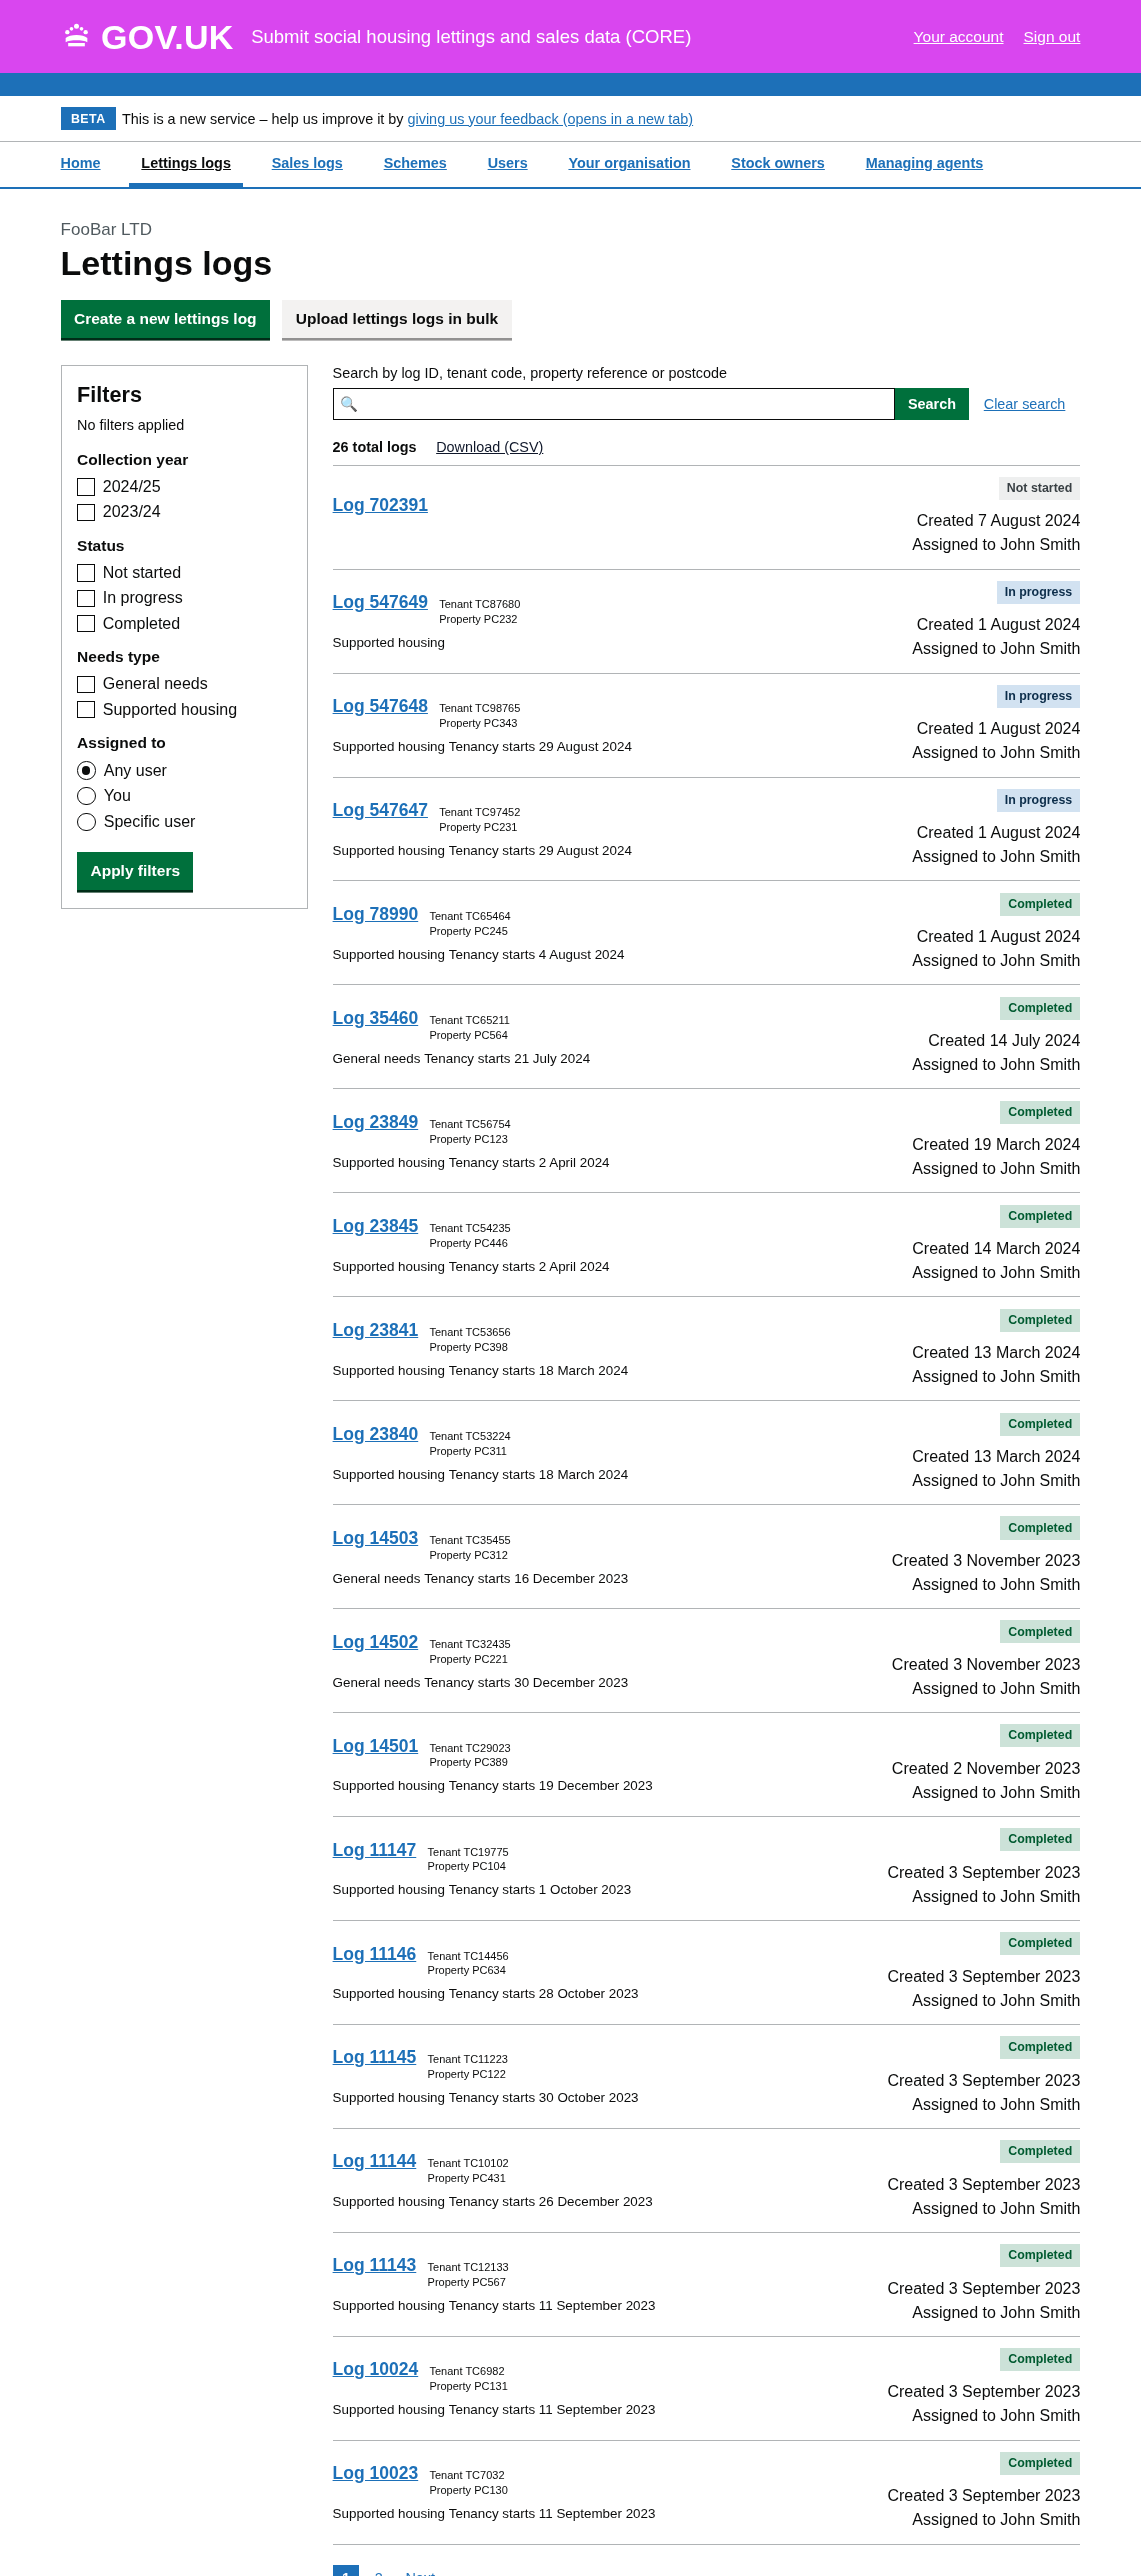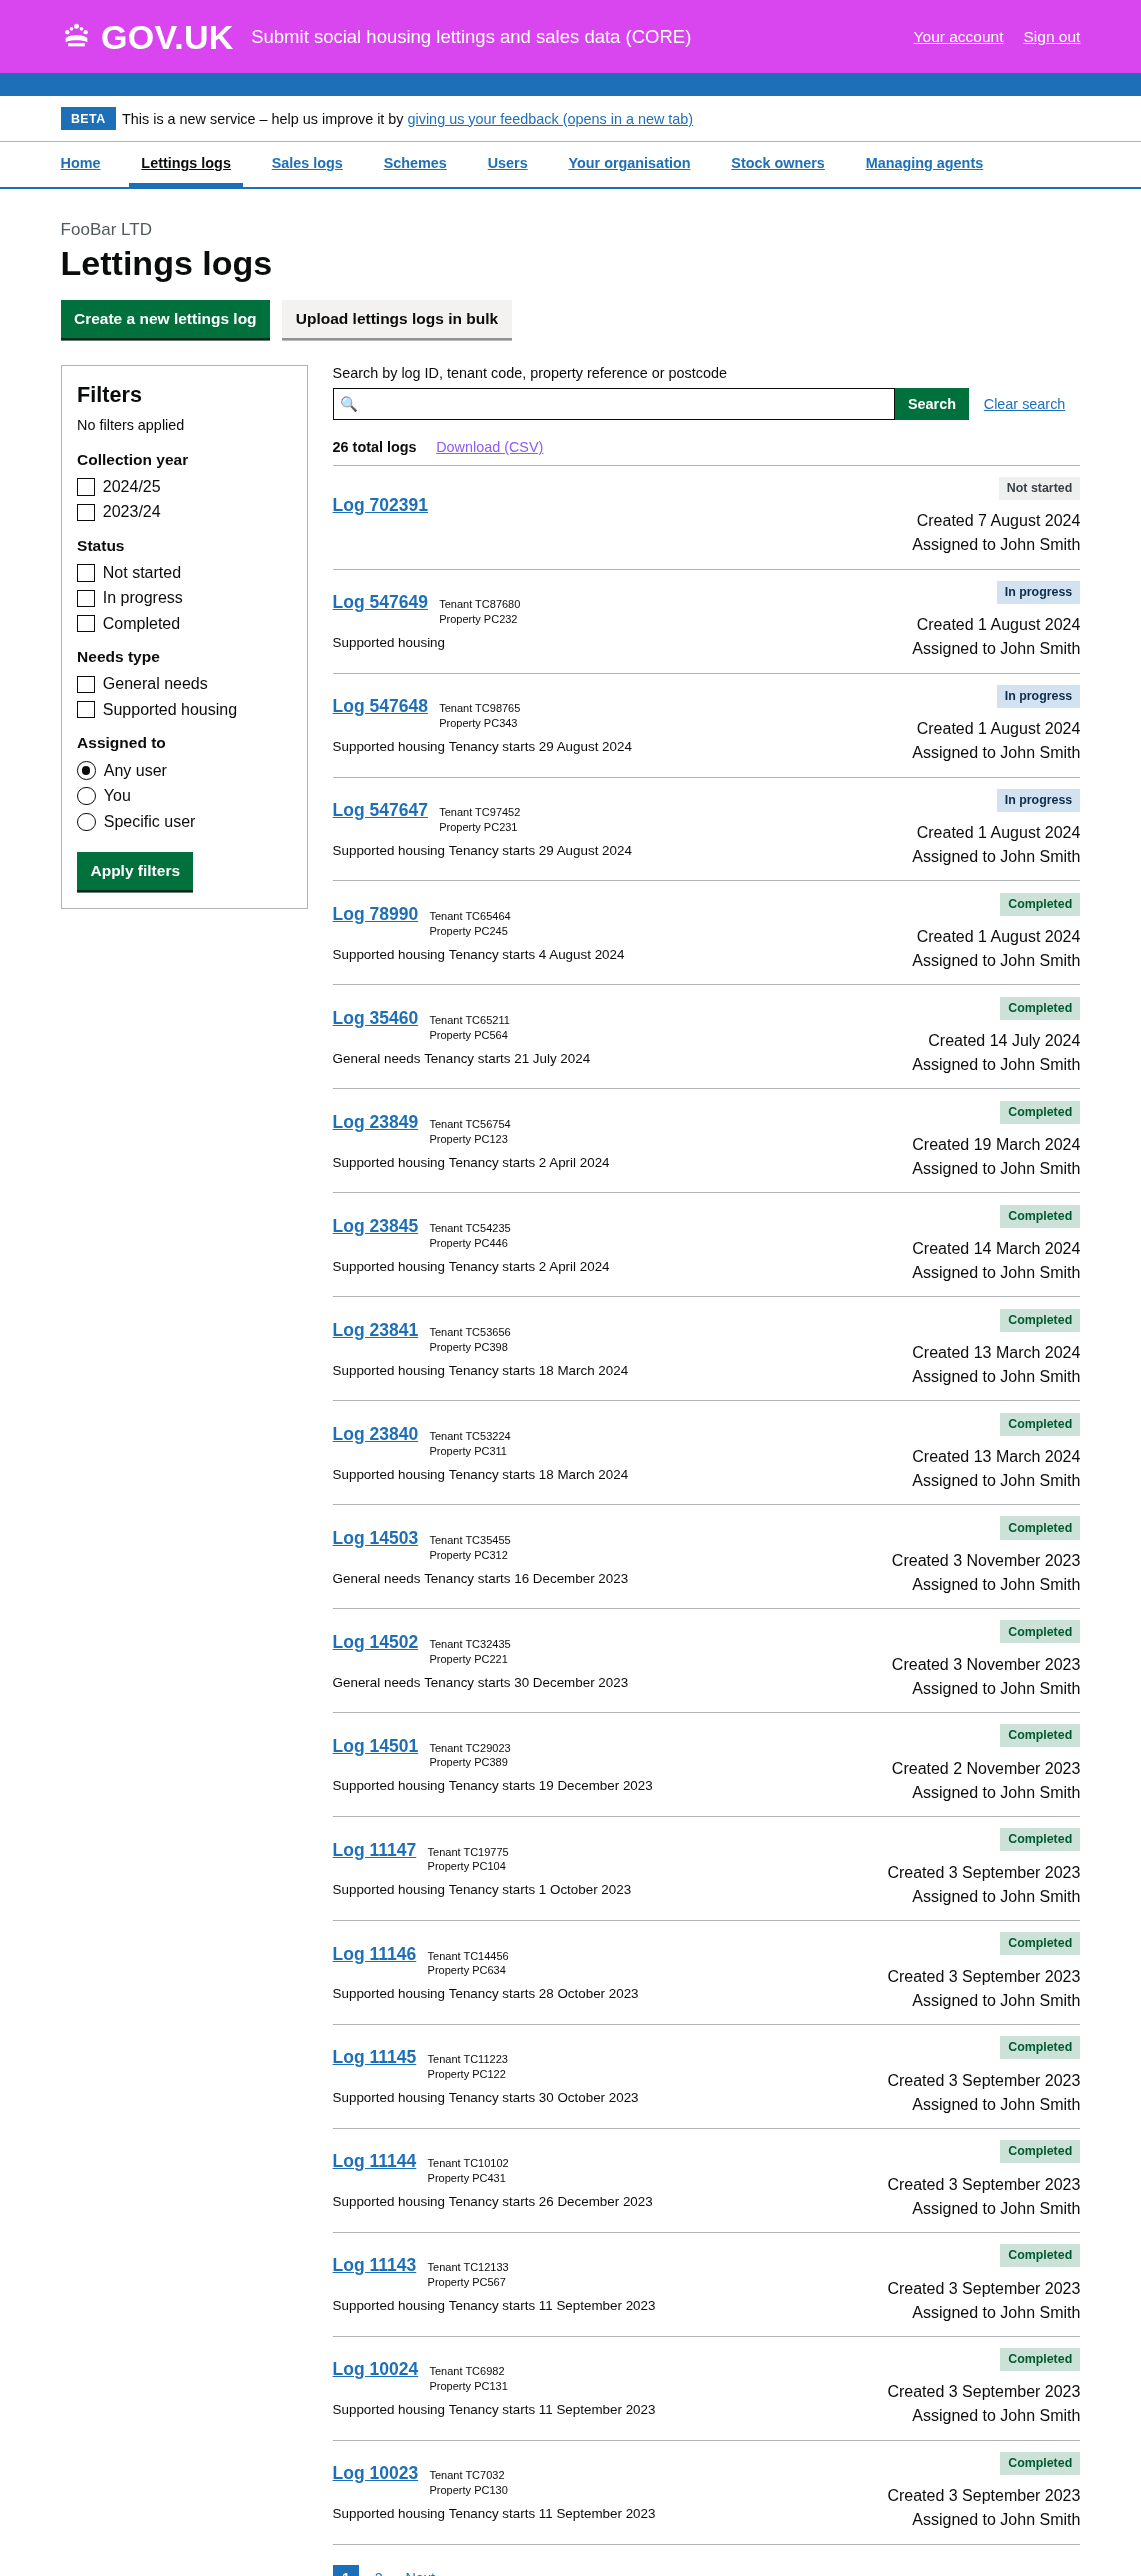--- a/index.html
+++ b/index.html
@@ -237,21 +237,21 @@
 
   .results-meta {
     display: flex;
     align-items: baseline;
     gap: 19.6px;
     font-size: 14.4px;
     margin: 19.6px 0 9.3px 0;
     padding-bottom: 0;
   }
   .results-meta .count { font-weight: bold; color: #0b0c0c; }
-  .results-meta a { color: #8b5cf6; text-decoration: underline; }
+  .results-meta a { color: #0f172a; text-decoration: underline; }
 
   
   .log-list { border-top: 1px solid #b1b4b6; }
   .log-row {
     border-bottom: 1px solid #b1b4b6;
     padding: 11.3px 0 11.3px 0;
     display: flex;
     justify-content: space-between;
     align-items: center;
     gap: 26px;

